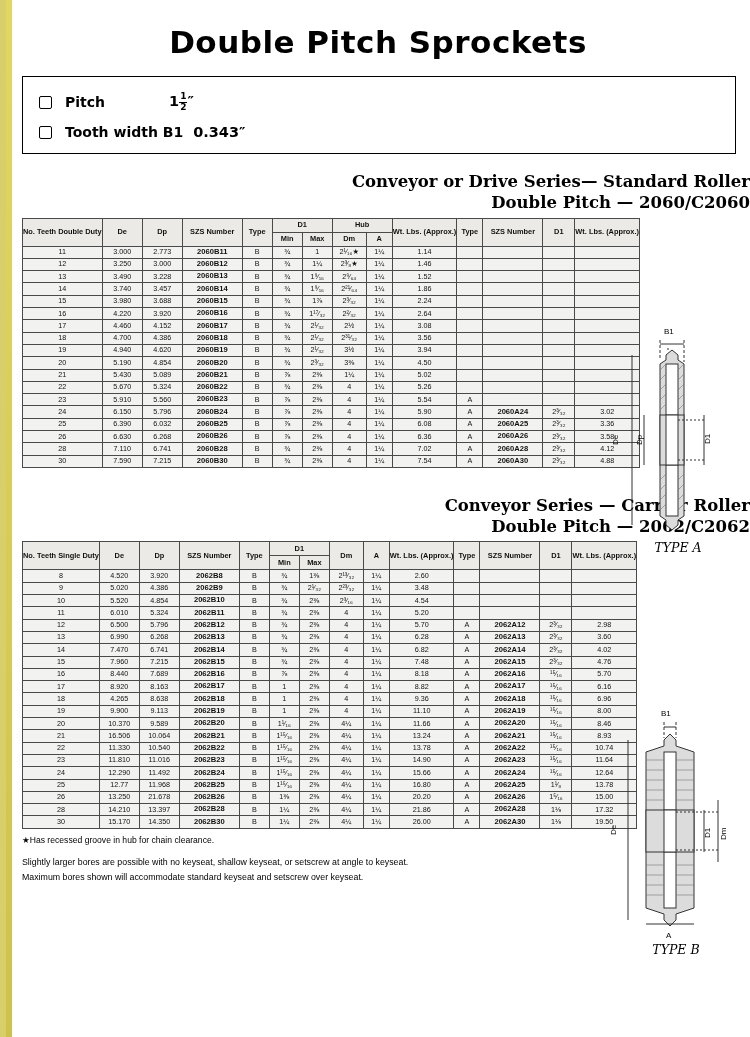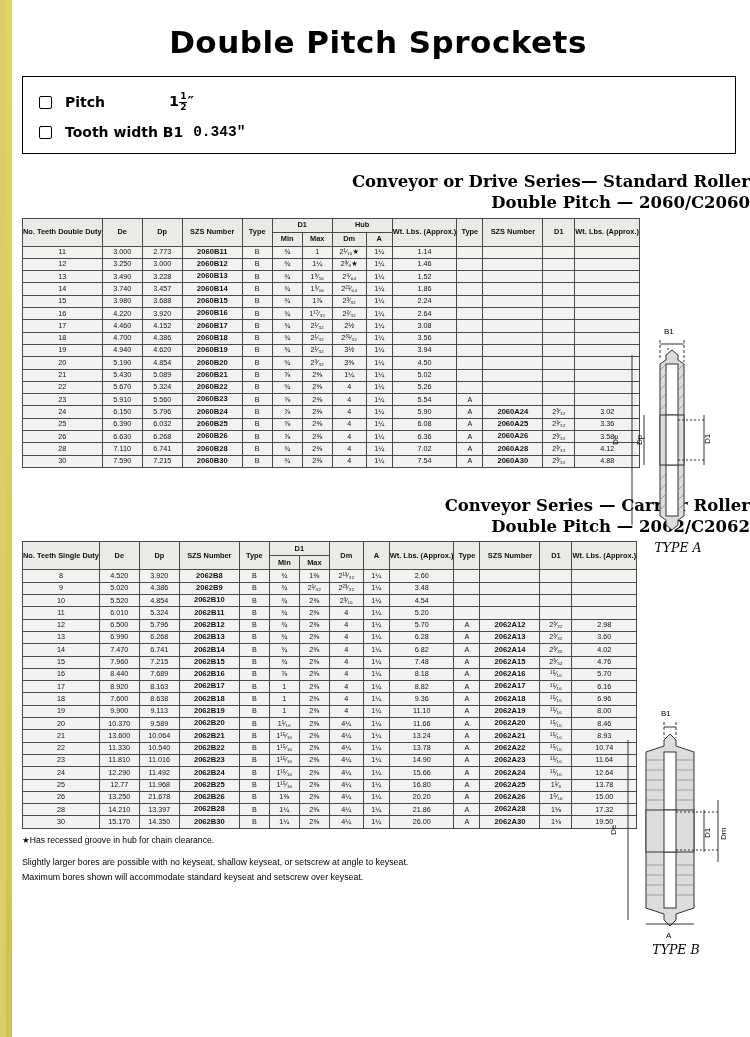--- a/index.html
+++ b/index.html
@@ -44,21 +44,21 @@
   .specrow:first-child{padding-top:10px;}
   .chk{
     width:11px;height:11px;border:1px solid #000;border-radius:2px;
     margin-right:13px;display:inline-block;
   }
   .speclabel{font-size:14px;font-weight:bold;font-family:"DejaVu Sans", sans-serif;}
   .specval{
     margin-left:64px;font-size:14.5px;font-weight:bold;
     font-family:"DejaVu Sans", sans-serif;
   }
-  .specval.v2{margin-left:10px;font-family:Liberation Mono, monospace;}
+  .specval.v2{margin-left:10px;}
   .frac{display:inline-block;font-size:9px;vertical-align:middle;line-height:1.05;text-align:center;}
   .frac .n{display:block;border-bottom:1px solid #000;padding:0 1px;}
   .frac .d{display:block;padding:0 1px;}
 
   .sect{
     margin:18px 0 4px 16px;
     font-size:16.5px;
     font-weight:bold;
     font-family:"DejaVu Serif", serif;
     line-height:1.26;
@@ -722,21 +722,21 @@
             <td>4</td>
             <td>1¼</td>
             <td>8.82</td>
             <td>A</td>
             <td class="sz">2062A17</td>
             <td>¹⁵⁄₁₆</td>
             <td>6.16</td>
           </tr>
           <tr>
             <td>18</td>
-            <td>7.600</td>
+            <td>4.265</td>
             <td>8.638</td>
             <td class="sz">2062B18</td>
             <td>B</td>
             <td>1</td>
             <td>2⅜</td>
             <td>4</td>
             <td>1¼</td>
             <td>9.36</td>
             <td>A</td>
             <td class="sz">2062A18</td>
@@ -770,21 +770,21 @@
             <td>4¼</td>
             <td>1¼</td>
             <td>11.66</td>
             <td>A</td>
             <td class="sz">2062A20</td>
             <td>¹⁵⁄₁₆</td>
             <td>8.46</td>
           </tr>
           <tr>
             <td>21</td>
-            <td>13.600</td>
+            <td>16.506</td>
             <td>10.064</td>
             <td class="sz">2062B21</td>
             <td>B</td>
             <td>1¹⁵⁄₁₆</td>
             <td>2⅜</td>
             <td>4¼</td>
             <td>1¼</td>
             <td>13.24</td>
             <td>A</td>
             <td class="sz">2062A21</td>

